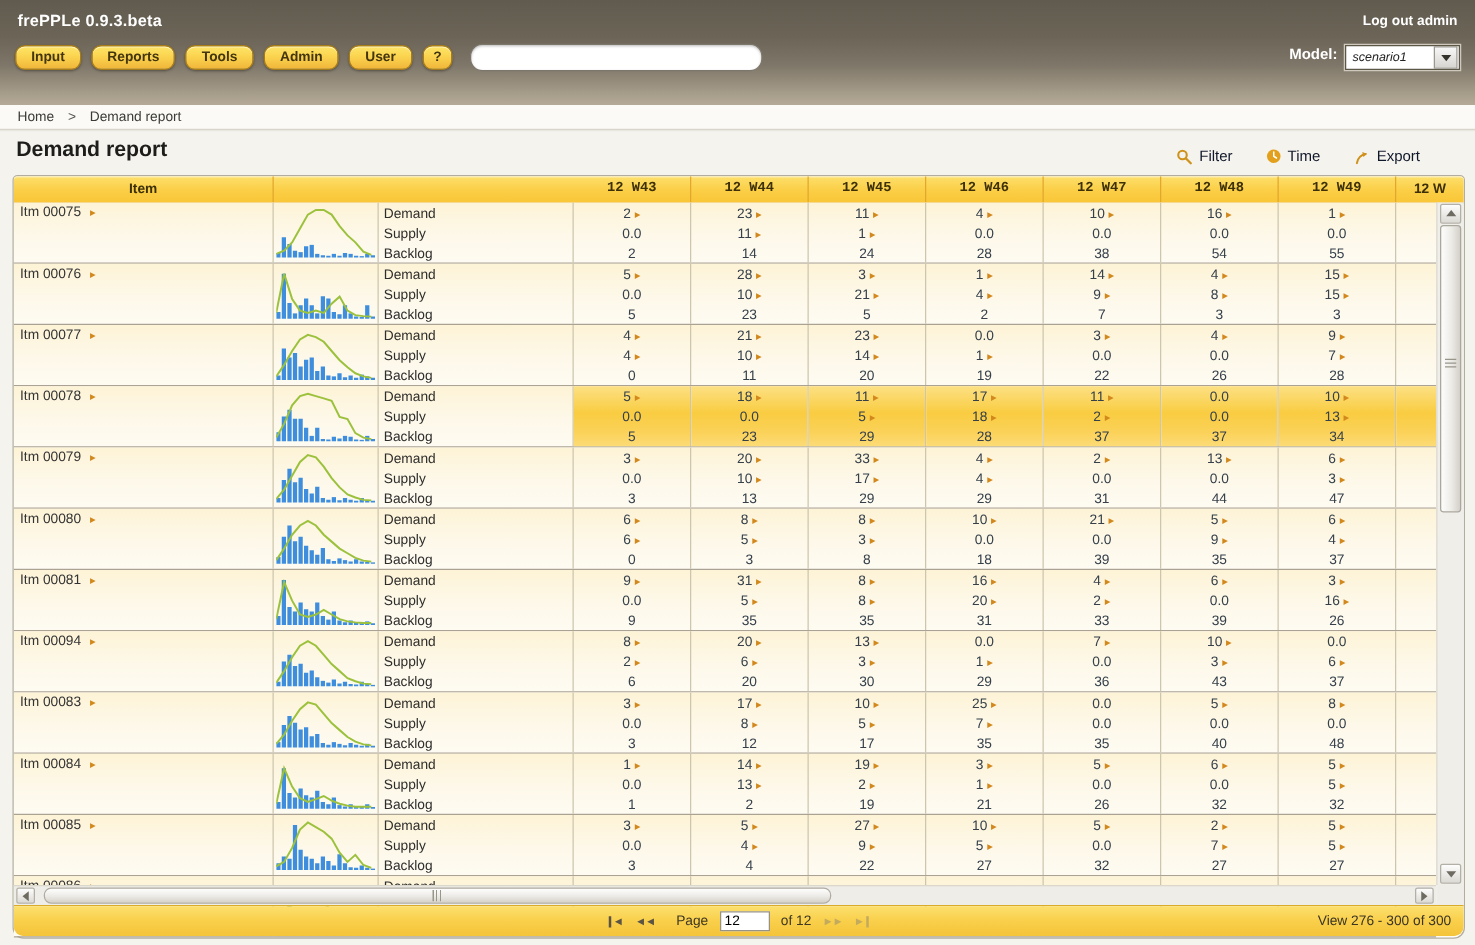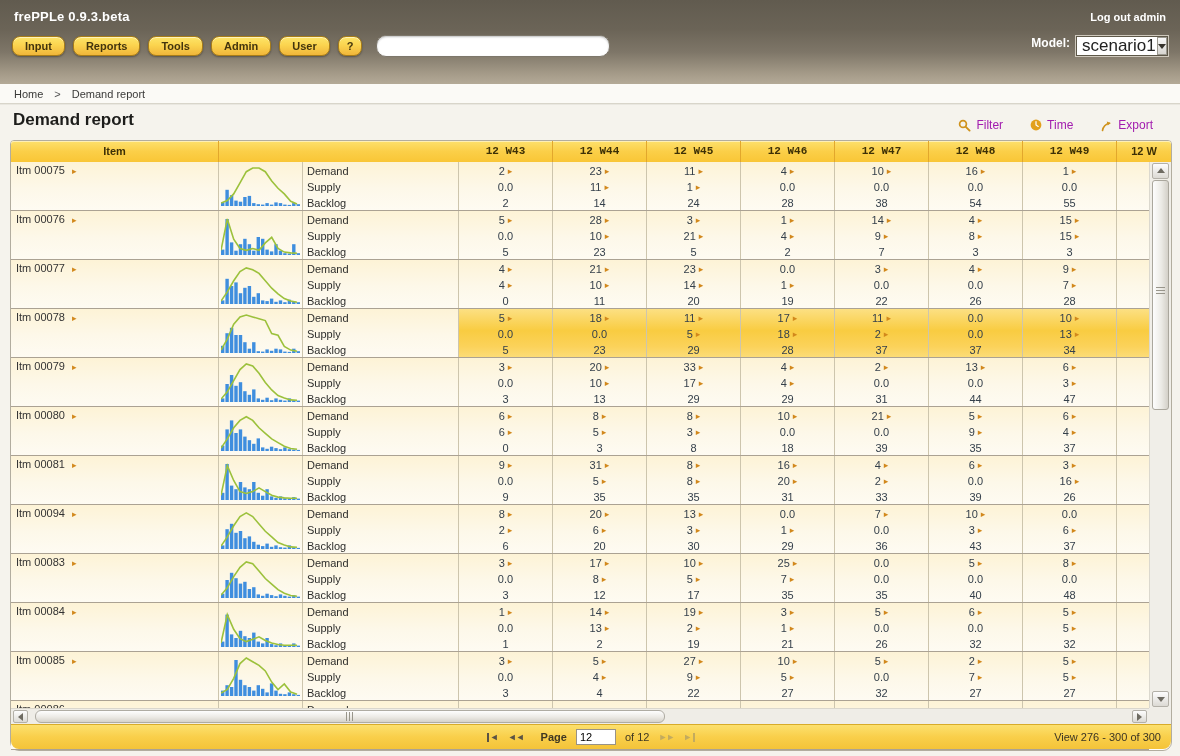--- a/index.html
+++ b/index.html
@@ -17,35 +17,35 @@
   .tbtn{height:20px;line-height:19px;padding:0 12px;margin-right:8px;border-radius:8px;
     background:linear-gradient(180deg,#fde569 0%,#fbd44f 45%,#f0b63a 100%);
     border:1px solid #a87d18;color:#43350d;font-weight:bold;font-size:11px;cursor:pointer;
     box-shadow:inset 0 1px 0 rgba(255,255,255,.55),0 1px 2px rgba(0,0,0,.35);}
   .tbtn.small{padding:0 8px;}
   .search-input{width:212px;height:16px;margin-left:6px;border:1px solid #7d776b;border-radius:10px;
     padding:2px 10px;font-size:11px;background:#fff;box-shadow:inset 0 1px 2px rgba(0,0,0,.25);}
   .model{margin-left:auto;display:flex;align-items:flex-start;gap:6px;color:#fff;font-weight:bold;font-size:12px;}
   .select-box{display:flex;align-items:center;width:90px;height:18px;background:#fff;
     border:1px solid #5d5748;box-shadow:0 0 0 1px #cfc9bd;cursor:pointer;}
-  .select-value{flex:1;padding-left:5px;color:#222;font-weight:normal;font-size:17px;}
+  .select-value{flex:1;padding-left:5px;color:#222;font-weight:normal;font-size:10px;font-style:italic;}
   .select-arrow{width:17px;height:16px;margin:0 1px;background:linear-gradient(180deg,#f7f7f7,#d7d5d0);
     border:1px solid #9b988f;display:flex;align-items:center;justify-content:center;}
   .select-arrow .tri{width:0;height:0;border-left:4px solid transparent;border-right:4px solid transparent;border-top:5px solid #35322b;}
 
   
   .breadcrumb{position:absolute;top:84px;left:0;width:100%;height:20px;line-height:20px;
     background:#fbfaf6;border-bottom:1px solid #d8d5ca;padding-left:14px;box-sizing:border-box;color:#3a3a38;}
   .breadcrumb .crumb{cursor:pointer;}
   .breadcrumb .sep{margin:0 11px;color:#555;}
 
   
   .content{position:absolute;top:105px;left:0;width:100%;height:651px;background:#f5f3ed;}
   .page-title{position:absolute;left:13px;top:5px;font-size:17px;font-weight:bold;color:#1d1d1b;}
-  .actions{position:absolute;right:27px;top:13px;display:flex;gap:27px;align-items:center;color:#a21caf;font-size:12px;}
+  .actions{position:absolute;right:44px;top:13px;display:flex;gap:27px;align-items:center;color:#0f172a;font-size:12px;}
   .action{display:flex;align-items:center;gap:5px;cursor:pointer;}
 
   
   .grid{position:absolute;left:10px;top:35px;width:1160px;height:609px;background:#fff;
     border:1px solid #b2ad9f;border-radius:4px 4px 9px 9px;}
   .g-header{position:absolute;top:0;left:0;width:1160px;height:21px;display:flex;
     background:linear-gradient(180deg,#fde06c 0%,#fbcf48 50%,#f9c636 100%);
     border-bottom:1px solid #d89c22;border-radius:3px 3px 0 0;overflow:hidden;
     box-shadow:inset 0 1px 0 rgba(255,255,255,.5);align-items:flex-end;}
   .hc{flex:none;box-sizing:border-box;border-right:1px solid #e2a72c;font-weight:bold;font-size:11px;
@@ -98,21 +98,21 @@
 
   
   .g-footer{position:absolute;top:583px;left:0;width:1160px;height:25px;box-sizing:border-box;
     background:linear-gradient(180deg,#fce06e 0%,#f9cf4a 50%,#f4c339 100%);
     border-top:1px solid #d8ab29;border-radius:0 0 8px 8px;display:flex;align-items:center;}
   .pager{margin:0 auto;display:flex;align-items:center;gap:9px;font-size:11px;color:#3f3823;}
   .pg{font-size:9px;color:#5b5344;letter-spacing:-1px;cursor:pointer;line-height:1;}
   .pg.bar-l{border-left:2px solid currentColor;padding-left:1px;letter-spacing:0;}
   .pg.bar-r{border-right:2px solid currentColor;padding-right:1px;letter-spacing:0;}
   .pg.dis{color:#c3ab5e;cursor:default;}
-  .page-label{margin-left:8px;font-weight:bold;}
+  .page-label{margin-left:8px;}
   .page-input{width:32px;height:14px;border:1px solid #989287;font-size:11px;padding:0 3px;}
   .view-label{position:absolute;right:10px;font-size:11px;color:#3a3424;}
 </style>
 </head>
 <body>
 
 <div class="screen">
 
   <div class="topbar">
     <div class="brand-row">

